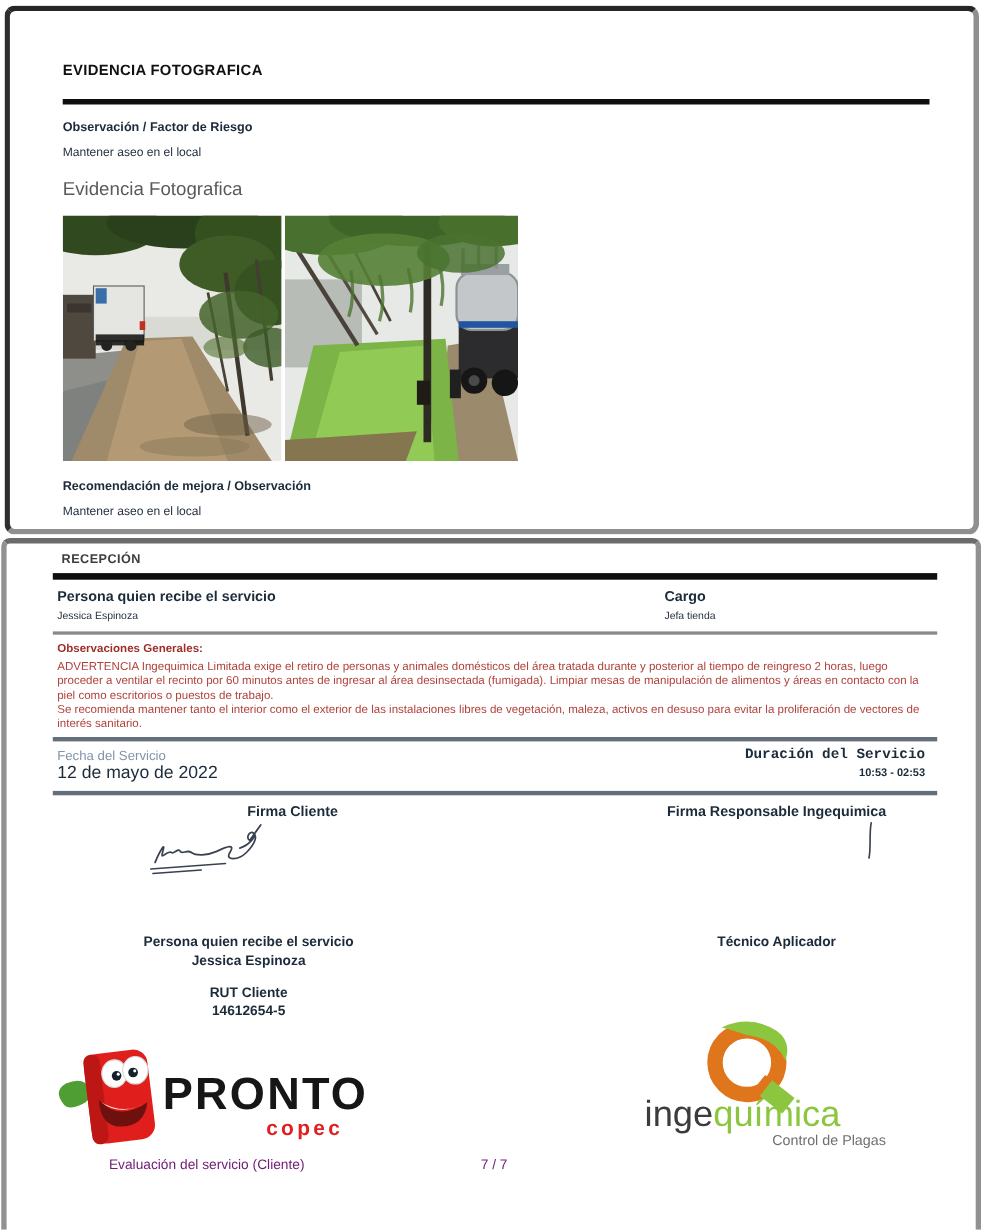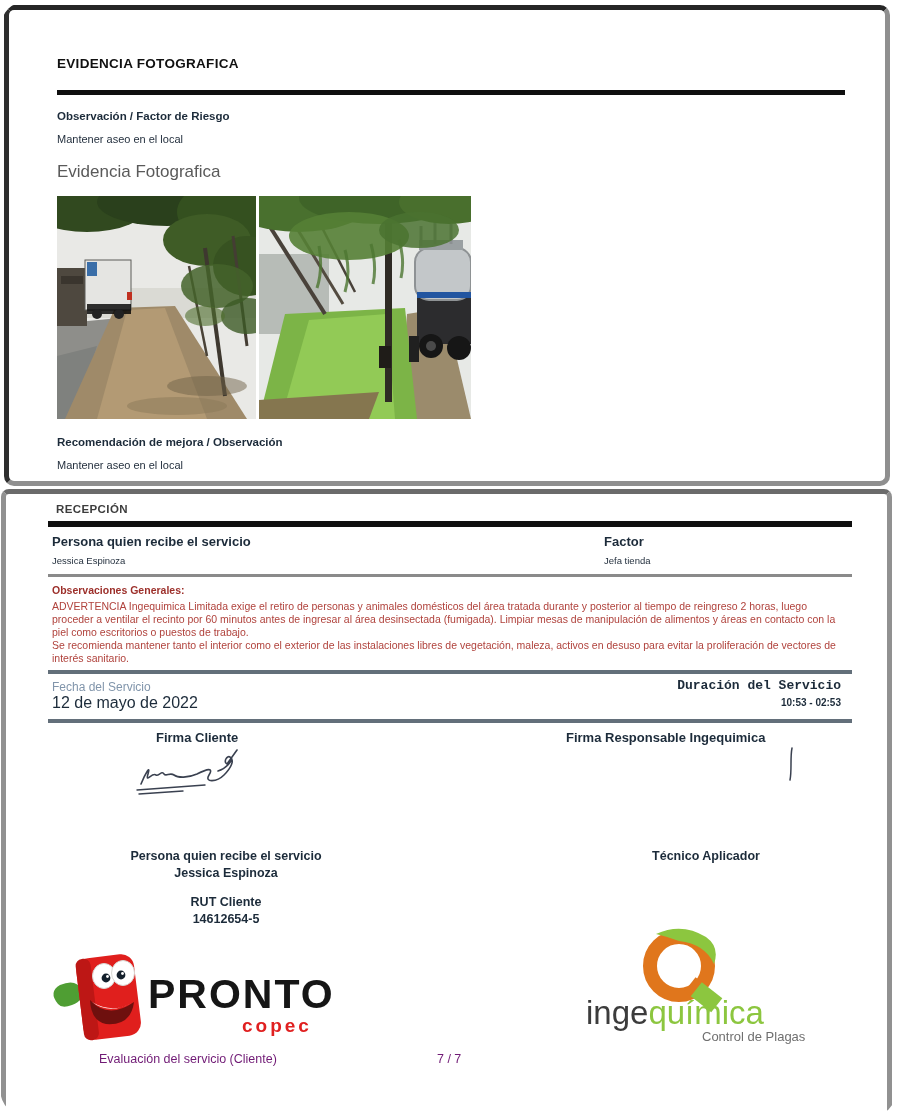--- a/index.html
+++ b/index.html
@@ -1,18 +1,18 @@
 <!DOCTYPE html>
 <html><head>
 <meta charset="utf-8">
 <style>
   html,body{margin:0;padding:0;background:#fff;}
   *{box-sizing:border-box;}
   body{font-family:"Liberation Sans", sans-serif;}
-  #stage{position:relative;width:897px;height:1118px;background:#fff;overflow:hidden;border-radius:29px;}
+  #stage{position:relative;width:897px;height:1118px;background:#fff;overflow:hidden;}
 
   .page{position:absolute;background:#fff;}
   #page1{left:4px;top:5px;width:886px;height:481px;border:5px solid #8f8f8f;
          border-top-color:#262626;border-left-color:#2e2e2e;border-radius:10px;}
   #page2{left:1px;top:489px;width:891px;height:737px;border:5px solid #919191;
          border-top-color:#6b6b6b;border-radius:8px;}
   .abs{position:absolute;}
 
   
   .h-main{font-size:13.5px;font-weight:bold;color:#101010;letter-spacing:.3px;}
@@ -30,21 +30,21 @@
   .rule-gray{background:#8a8a8a;height:3px;}
   .rule-dark{background:#636f7a;height:4px;}
   .fld-label{font-size:13px;font-weight:bold;color:#1c2b3a;}
   .fld-value{font-size:9.5px;color:#25313f;}
   .obs-label{font-size:10.5px;font-weight:bold;color:#9c2f2a;}
   .warn{font-size:10.5px;line-height:13px;color:#b0423c;}
   .date-label{font-size:12px;color:#8195ab;}
   .date-value{font-size:16px;color:#1c2b3a;}
   .dur-label{font-size:13px;font-weight:bold;color:#1c2b3a;text-align:right;font-family:Liberation Mono, monospace;}
   .dur-value{font-size:10px;font-weight:bold;color:#1c2b3a;text-align:right;}
-  .sig-label{font-size:13px;font-weight:bold;color:#1c2b3a;}
+  .sig-label{font-size:13px;font-weight:bold;color:#1c2b3a;text-align:center;}
   .center-blk{font-size:12.5px;font-weight:bold;color:#1c2b3a;text-align:center;line-height:17px;}
   .eval{font-size:12.5px;font-weight:normal;color:#701a75;margin-left:47px;}
 </style>
 </head>
 <body>
 
 <div id="stage">
 
   <div id="page1" class="page">
     <div class="abs h-main" style="left:48px;top:46px;">EVIDENCIA FOTOGRAFICA</div>
@@ -135,21 +135,21 @@
     <div class="abs lbl-bold" style="left:48px;top:426px;">Recomendación de mejora / Observación</div>
     <div class="abs txt-body" style="left:48px;top:449px;">Mantener aseo en el local</div>
   </div>
 
   <div id="page2" class="page">
     <div class="abs h-section" style="left:50px;top:9px;">RECEPCIÓN</div>
     <div class="abs rule-black" style="left:42px;top:27px;width:804px;height:6px;"></div>
 
     <div class="abs fld-label" style="left:46px;top:40px;">Persona quien recibe el servicio</div>
     <div class="abs fld-value" style="left:46px;top:61px;">Jessica Espinoza</div>
-    <div class="abs fld-label" style="left:598px;top:40px;">Factor</div>
+    <div class="abs fld-label" style="left:598px;top:40px;">Cargo</div>
     <div class="abs fld-value" style="left:598px;top:61px;">Jefa tienda</div>
 
     <div class="abs rule-gray" style="left:42px;top:80px;width:804px;"></div>
 
     <div class="abs obs-label" style="left:46px;top:90px;text-align:center;">Observaciones Generales:</div>
     <div class="abs warn" style="left:46px;top:106px;width:794px;">
       <span>ADVERTENCIA Ingequimica Limitada exige el retiro de personas y animales domésticos del área tratada durante y posterior al tiempo de reingreso 2 horas, luego proceder a ventilar el recinto por 60 minutos antes de ingresar al área desinsectada (fumigada). Limpiar mesas de manipulación de alimentos y áreas en contacto con la piel como escritorios o puestos de trabajo.</span>
       <br>
       <span>Se recomienda mantener tanto el interior como el exterior de las instalaciones libres de vegetación, maleza, activos en desuso para evitar la proliferación de vectores de interés sanitario.</span>
     </div>

